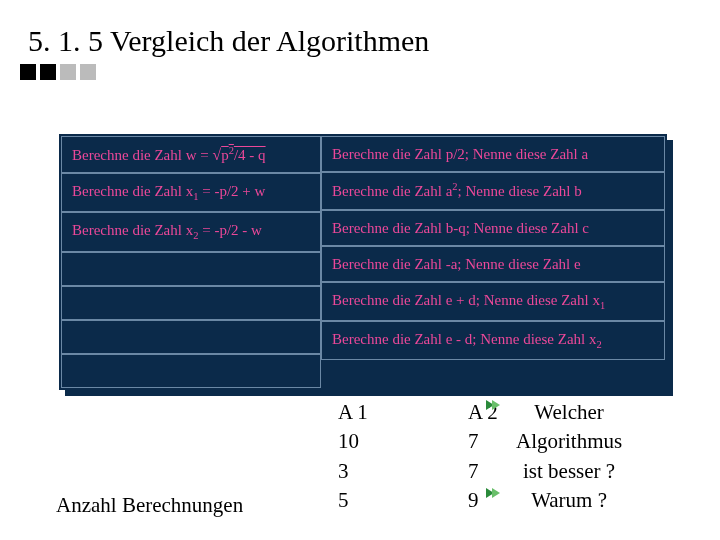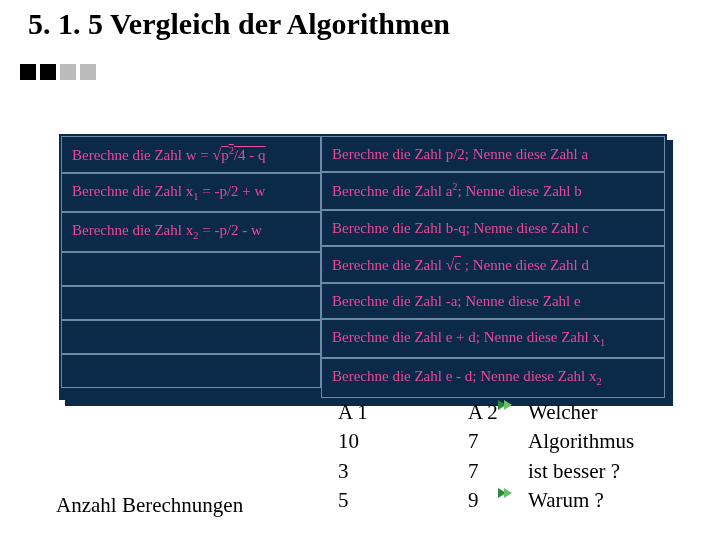--- a/index.html
+++ b/index.html
@@ -1,37 +1,37 @@
 <!DOCTYPE html>
 <html><head>
 <meta charset="utf-8">
 <style>
   * { box-sizing: border-box; margin: 0; padding: 0; }
   html, body { width: 720px; height: 540px; font-family: "Times New Roman", serif; background: #fff; color: #000; }
   .slide { position: relative; width: 720px; height: 540px; }
-  .heading { position: absolute; top: 7px; left: 28px; font-size: 30px; font-weight: bold; }
+  .heading { position: absolute; top: 24px; left: 28px; font-size: 30px; }
   .squares { position: absolute; top: 64px; left: 20px; display: flex; gap: 4px; }
   .sq { width: 16px; height: 16px; }
   .sq-dark { background: #000; }
   .sq-light { background: #bbb; }
   .algbox { position: absolute; top: 134px; left: 59px; width: 608px; background: #0b2a4a; color: #ec4899; border: 2px solid #0b2a4a; box-shadow: 6px 6px 0 #0b2a4a; display: flex; }
   .col { display: flex; flex-direction: column; }
   .col-left { width: 260px; }
   .col-right { flex: 1; }
   .cell { border: 1px solid #6b88a5; padding: 7px 10px; font-size: 15px; line-height: 1.35; white-space: nowrap; }
   .cell sub, .cell sup { font-size: 0.7em; }
   .radT { text-decoration: overline; }
   .radS { font-size: 1.05em; }
   .blank { border: 1px solid #6b88a5; height: 34px; }
   .lower { position: absolute; top: 398px; left: 56px; display: flex; font-size: 21px; }
   .labels { width: 234px; }
   .labels div { line-height: 1.4; margin-top: 32px; }
   .colnum { width: 82px; margin-left: 48px; }
   .colnum div { line-height: 1.4; }
-  .question { position: absolute; top: 398px; left: 528px; font-size: 21px; }
+  .question { position: absolute; top: 398px; left: 516px; font-size: 21px; text-align: center; }
   .question .bullet { position: absolute; left: -32px; }
   .question .row { position: relative; line-height: 1.4; }
   .bico { display: inline-block; }
   .bico svg { display: block; }
 </style>
 </head>
 <body>
 
 <div class="slide">
 
@@ -51,21 +51,20 @@
       <div class="cell">Berechne die Zahl x<sub>2</sub> = -p/2 - w</div>
       <div class="blank"></div>
       <div class="blank"></div>
       <div class="blank"></div>
       <div class="blank"></div>
     </div>
     <div class="col col-right">
       <div class="cell">Berechne die Zahl p/2; Nenne diese Zahl a</div>
       <div class="cell">Berechne die Zahl a<sup>2</sup>; Nenne diese Zahl b</div>
       <div class="cell">Berechne die Zahl b-q; Nenne diese Zahl c</div>
-      <div class="cell">Berechne die Zahl <span class="radS">√</span><span class="radT">c</span> ; Nenne diese Zahl d</div>
       <div class="cell">Berechne die Zahl -a; Nenne diese Zahl e</div>
       <div class="cell">Berechne die Zahl e + d; Nenne diese Zahl x<sub>1</sub></div>
       <div class="cell">Berechne die Zahl e - d; Nenne diese Zahl x<sub>2</sub></div>
     </div>
   </div>
 
   <div class="lower">
     <div class="labels">
       <div>&nbsp;</div>
       <div>Anzahl Berechnungen</div>

